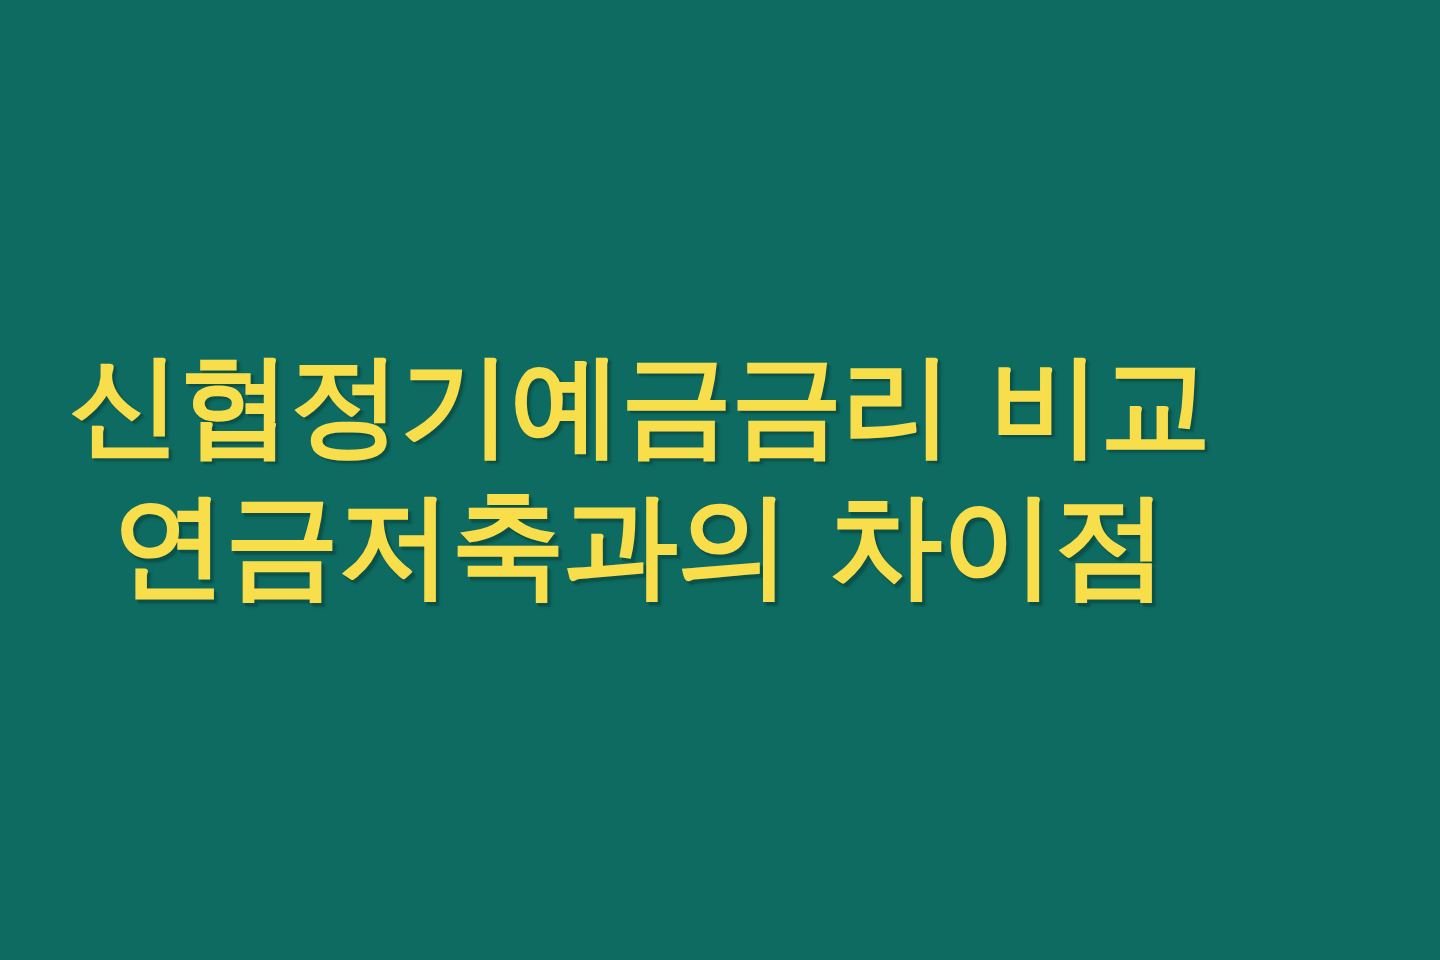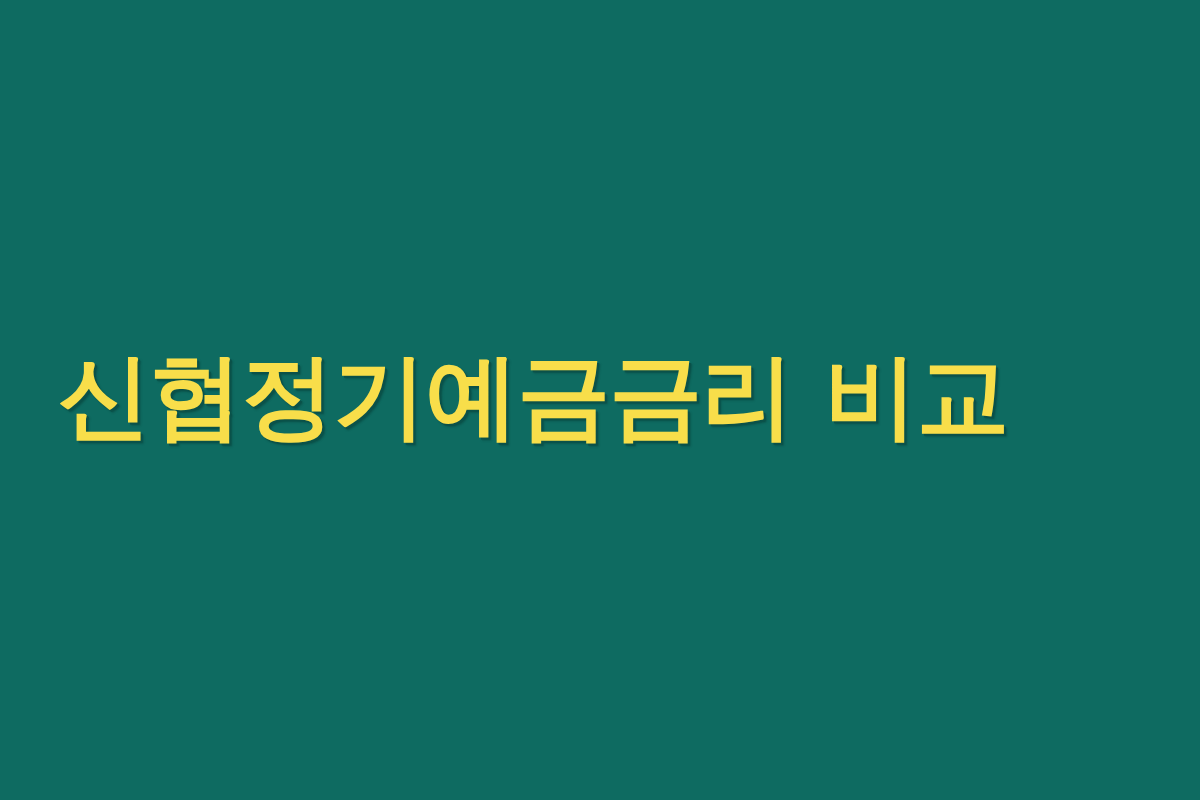--- a/index.html
+++ b/index.html
@@ -60,16 +60,17 @@
 </style>
 </head>
 <body style="background: rgb(14, 107, 97);">
 
 <div id="banner-canvas" style="background: rgb(14, 107, 97);">
 
   <div id="title-block">
 
     <span class="title-line line-1" style="color: rgb(248, 222, 74); text-shadow: rgb(10, 81, 73) 2px 2px 0px, rgba(6, 60, 54, 0.45) 3px 3px 2px; font-size: 92.9462px;">신협정기예금금리 비교</span>
 
+    <span class="title-line line-2" style="color: rgb(248, 222, 74); text-shadow: rgb(10, 81, 73) 2px 2px 0px, rgba(6, 60, 54, 0.45) 3px 3px 2px; font-size: 95.1135px;">연금저축과의 차이점</span>
 
   </div>
 
 </div>
 
 </body></html>

